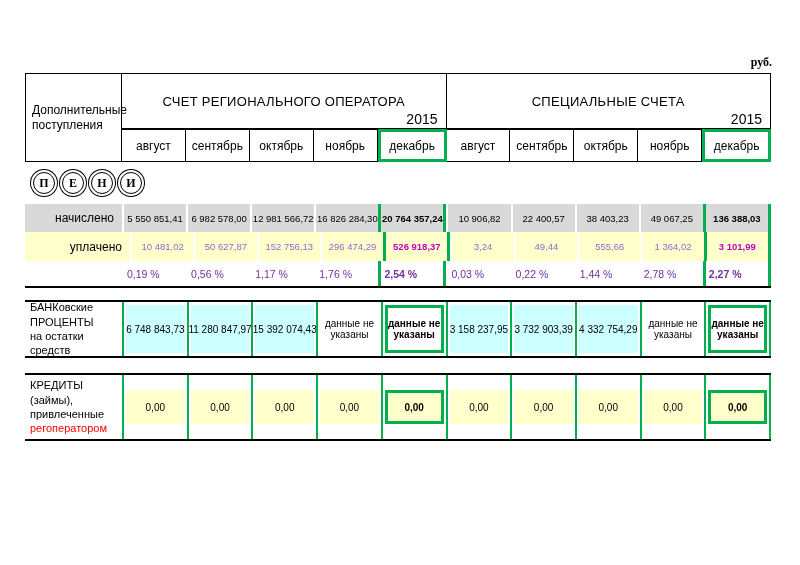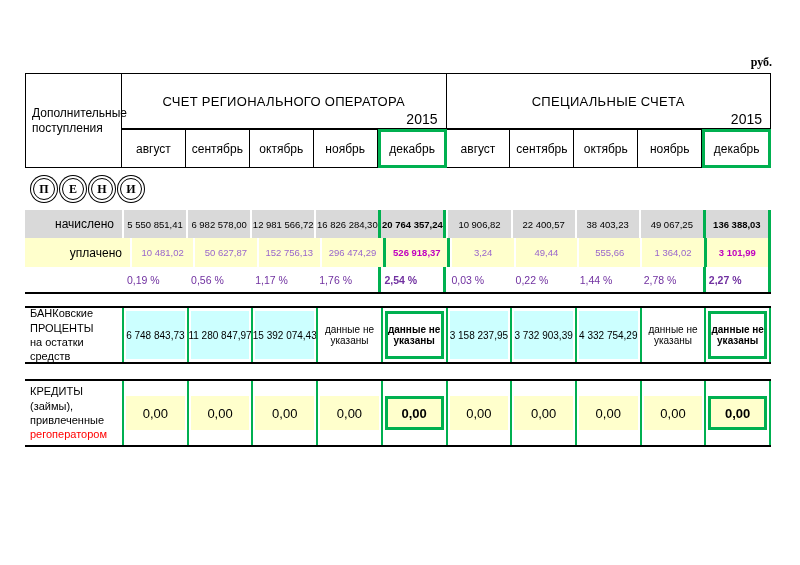--- a/index.html
+++ b/index.html
@@ -15,21 +15,21 @@
   
   .hdr { display:flex; align-items:stretch; }
   .corner { width:97px; min-width:97px; border:1px solid #000; padding:4px 4px 4px 6px;
             font-size:12px; display:flex; align-items:center; line-height:1.25; }
   .hdr-right { flex:1; display:flex; flex-direction:column; min-width:0; }
   .groups-row { display:flex; height:56px; }
   .group { flex:1; position:relative; border:1px solid #000; border-left:none;
            display:flex; align-items:center; justify-content:center; min-width:0; }
   .gtitle { font-size:13px; letter-spacing:.3px; text-align:center; }
   .gyear  { position:absolute; right:8px; bottom:1px; font-size:14px; }
-  .months-row { display:flex; height:39px; }
+  .months-row { display:flex; height:33px; }
   .mcell { flex:1; min-width:0; border:1px solid #000; border-left:none;
            display:flex; align-items:center; justify-content:center; font-size:12px; }
   .mcell.dec { border:3px solid #00B050; }
 
   
   .row { display:flex; }
   .rlabel { width:97px; min-width:97px; font-size:12px; display:flex; align-items:center;
             justify-content:flex-end; padding-right:8px; }
   .cell { flex:1; min-width:0; display:flex; align-items:center; justify-content:center;
           font-size:9.5px; white-space:nowrap; }
@@ -70,21 +70,21 @@
   .vcell.last { border-right:2px solid #00B050; }
   .box { width:100%; height:100%; display:flex; align-items:center; justify-content:center;
          font-size:10px; white-space:nowrap; }
   .box.cyan { background:#CCFFFF; }
   .box.nodata { background:#fff; white-space:normal; text-align:center;
                 font-size:10px; line-height:1.15; }
   .box.decbox { border:3px solid #00B050; font-weight:bold; }
   .bank-row { height:54px; }
   .credit-row { height:64px; }
   .credit-row .vcell { padding:15px 2px; }
-  .box.yellow { background:#FFFFCC; font-size:13px; }
+  .box.yellow { background:#FFFFCC; font-size:10px; }
   .red { color:#FF0000; }
 </style>
 </head>
 <body>
 
 <div class="sheet">
   <div class="currency">руб.</div>
 
   <div class="tbl">
 

